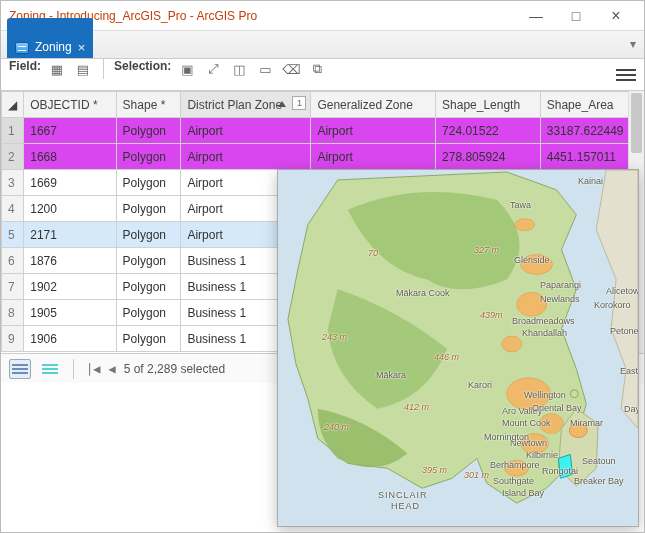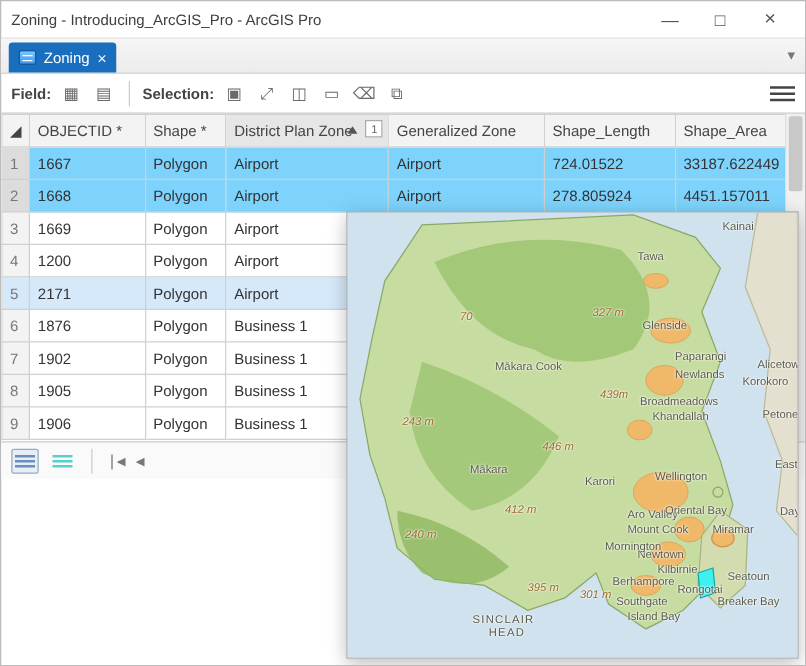--- a/index.html
+++ b/index.html
@@ -16,42 +16,42 @@
     border: 1px solid #bbb;
   }
   
   .titlebar {
     height: 30px;
     display: flex;
     align-items: center;
     padding: 0 8px;
     border-bottom: 1px solid #ddd;
   }
-  .titlebar .title { flex: 1; color: #404040; font-size: 12px; }
+  .titlebar .title { flex: 1; color: #c2410c; font-size: 12px; }
   .winbtn { width: 40px; text-align: center; color: #555; font-size: 14px; }
   .winbtn.close { font-size: 16px; }
   
   .tabstrip {
     height: 28px;
     background: linear-gradient(#f6f6f6,#ececec);
     border-bottom: 1px solid #ccc;
     display: flex;
     align-items: flex-end;
     padding-left: 6px;
     position: relative;
   }
   .tab {
     display: flex;
-    align-items: center;
+    align-items: flex-end;
     gap: 6px;
     background: #196ebd;
     color: #fff;
     padding: 4px 8px;
     border-radius: 3px 3px 0 0;
-    height: 24px;
+    height: 40px;
     font-size: 12px;
   }
   .tab .tabicon {
     width: 14px; height: 12px;
     background: linear-gradient(#7fc6ff,#3a9ae8);
     border: 1px solid #0f5a9e;
     border-radius: 2px;
     position: relative;
   }
   .tab .tabicon::before, .tab .tabicon::after {
@@ -60,21 +60,21 @@
   .tab .tabicon::before { top:3px; }
   .tab .tabicon::after { top:7px; }
   .tab .tabclose { font-size:13px; line-height:1; opacity:.9; }
   .chev-right {
     position:absolute; right:8px; top:6px; color:#777; font-size:12px;
   }
   
   .toolbar {
     height: 32px;
     display:flex;
-    align-items:center;
+    align-items:flex-start;
     padding: 0 8px;
     border-bottom: 1px solid #ccc;
     gap:6px;
     position: relative;
   }
   .tlabel { font-weight:600; color:#444; }
   .tbtn {
     width:20px; height:20px; border:1px solid transparent;
     border-radius:2px; display:flex; align-items:center; justify-content:center;
     color:#6a6a6a; font-size:13px;
@@ -110,21 +110,21 @@
   .sort-col { background:#e6e6e6 !important; }
   .sort-arrow {
     position:absolute; right:24px; top:9px;
     width:0;height:0;border-left:4px solid transparent;border-right:4px solid transparent;border-bottom:6px solid #555;
   }
   .rankbox {
     position:absolute; right:4px; top:4px;
     width:14px; height:14px; border:1px solid #aaa; background:#fff; font-size:9px;
     display:flex; align-items:center; justify-content:center; color:#666;
   }
-  tr.sel td { background:#7dd3fc; }
+  tr.sel td { background:#d946ef; }
   tr.sel td.rowhandle { background:#dcdcdc; }
   tr.cursor td { background:#d6e9fb; }
   tr.cursor td.rowhandle { background:#d6e9fb; }
   td.num { text-align: right; }
   .vscroll {
     position:absolute; right:0; top:0; bottom:0; width:16px;
     background:#f0f0f0; border-left:1px solid #ddd;
   }
   .vscroll .thumb { position:absolute; left:2px; right:2px; top:2px; height:60px; background:#c8c8c8; border-radius:2px;}
   
@@ -314,20 +314,21 @@
       <span></span>
     </div>
   <div class="viewbtn sel">
       <span></span>
       <span></span>
       <span></span>
     </div>
   <div class="sep"></div>
   <span class="navchar">|◀</span>
   <span class="navchar">◀</span>
+  <span>5 of 2,289 selected</span>
   <span class="filters-label">Filte</span>
 </div>
 
 <div class="map">
   <svg viewBox="0 0 362 358">
 
     <rect x="0" y="0" width="362" height="358" fill="#cfe2ee"></rect>
 
     <path d="M 330 0 L 362 0 L 362 260 L 345 240 L 350 200 L 335 160 L 340 110 L 320 60 Z" fill="#e3e0cf" stroke="#bdb998"></path>
 
@@ -362,21 +363,21 @@
 
   <span class="lbl" style="left:232px;top:30px">Tawa</span>
   <span class="lbl" style="left:236px;top:85px">Glenside</span>
   <span class="lbl" style="left:118px;top:118px">Mākara Cook</span>
   <span class="lbl" style="left:262px;top:110px">Paparangi</span>
   <span class="lbl" style="left:262px;top:124px">Newlands</span>
   <span class="lbl" style="left:244px;top:158px">Khandallah</span>
   <span class="lbl" style="left:234px;top:146px">Broadmeadows</span>
   <span class="lbl" style="left:98px;top:200px">Mākara</span>
   <span class="lbl" style="left:190px;top:210px">Karori</span>
-  <span class="lbl" style="left:246px;top:206px">Wellington</span>
+  <span class="lbl" style="left:246px;top:220px">Wellington</span>
   <span class="lbl" style="left:224px;top:248px">Mount Cook</span>
   <span class="lbl" style="left:224px;top:236px">Aro Valley</span>
   <span class="lbl" style="left:254px;top:233px">Oriental Bay</span>
   <span class="lbl" style="left:232px;top:268px">Newtown</span>
   <span class="lbl" style="left:206px;top:262px">Mornington</span>
   <span class="lbl" style="left:248px;top:280px">Kilbirnie</span>
   <span class="lbl" style="left:212px;top:290px">Berhampore</span>
   <span class="lbl" style="left:215px;top:306px">Southgate</span>
   <span class="lbl" style="left:224px;top:318px">Island Bay</span>
   <span class="lbl" style="left:304px;top:286px">Seatoun</span>

